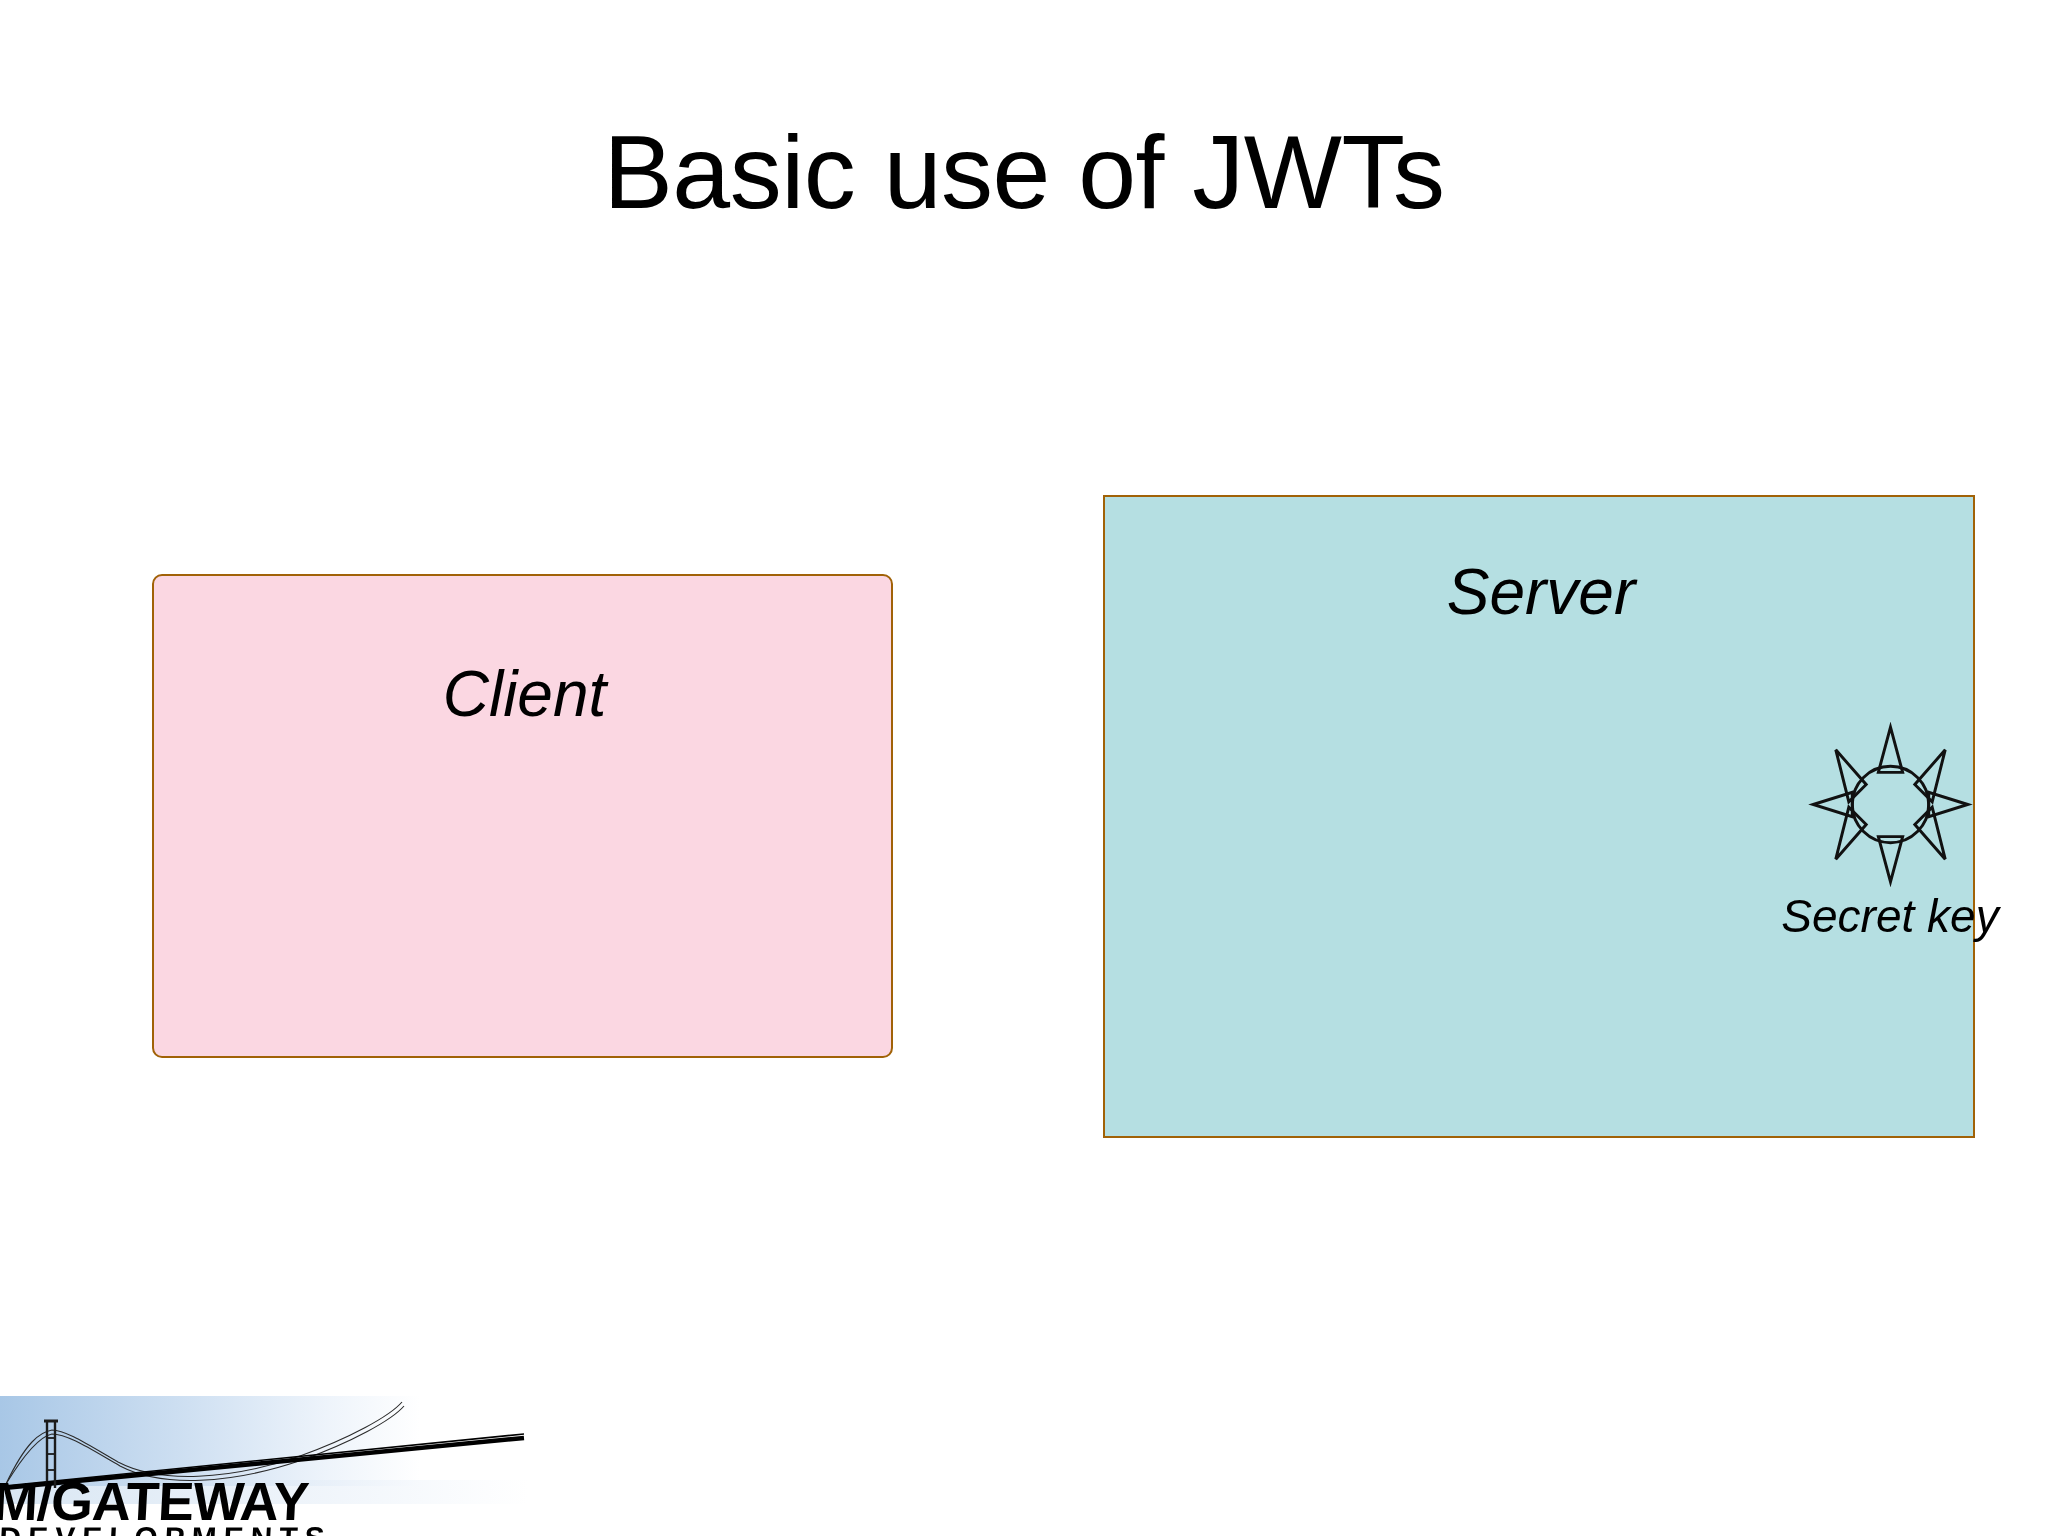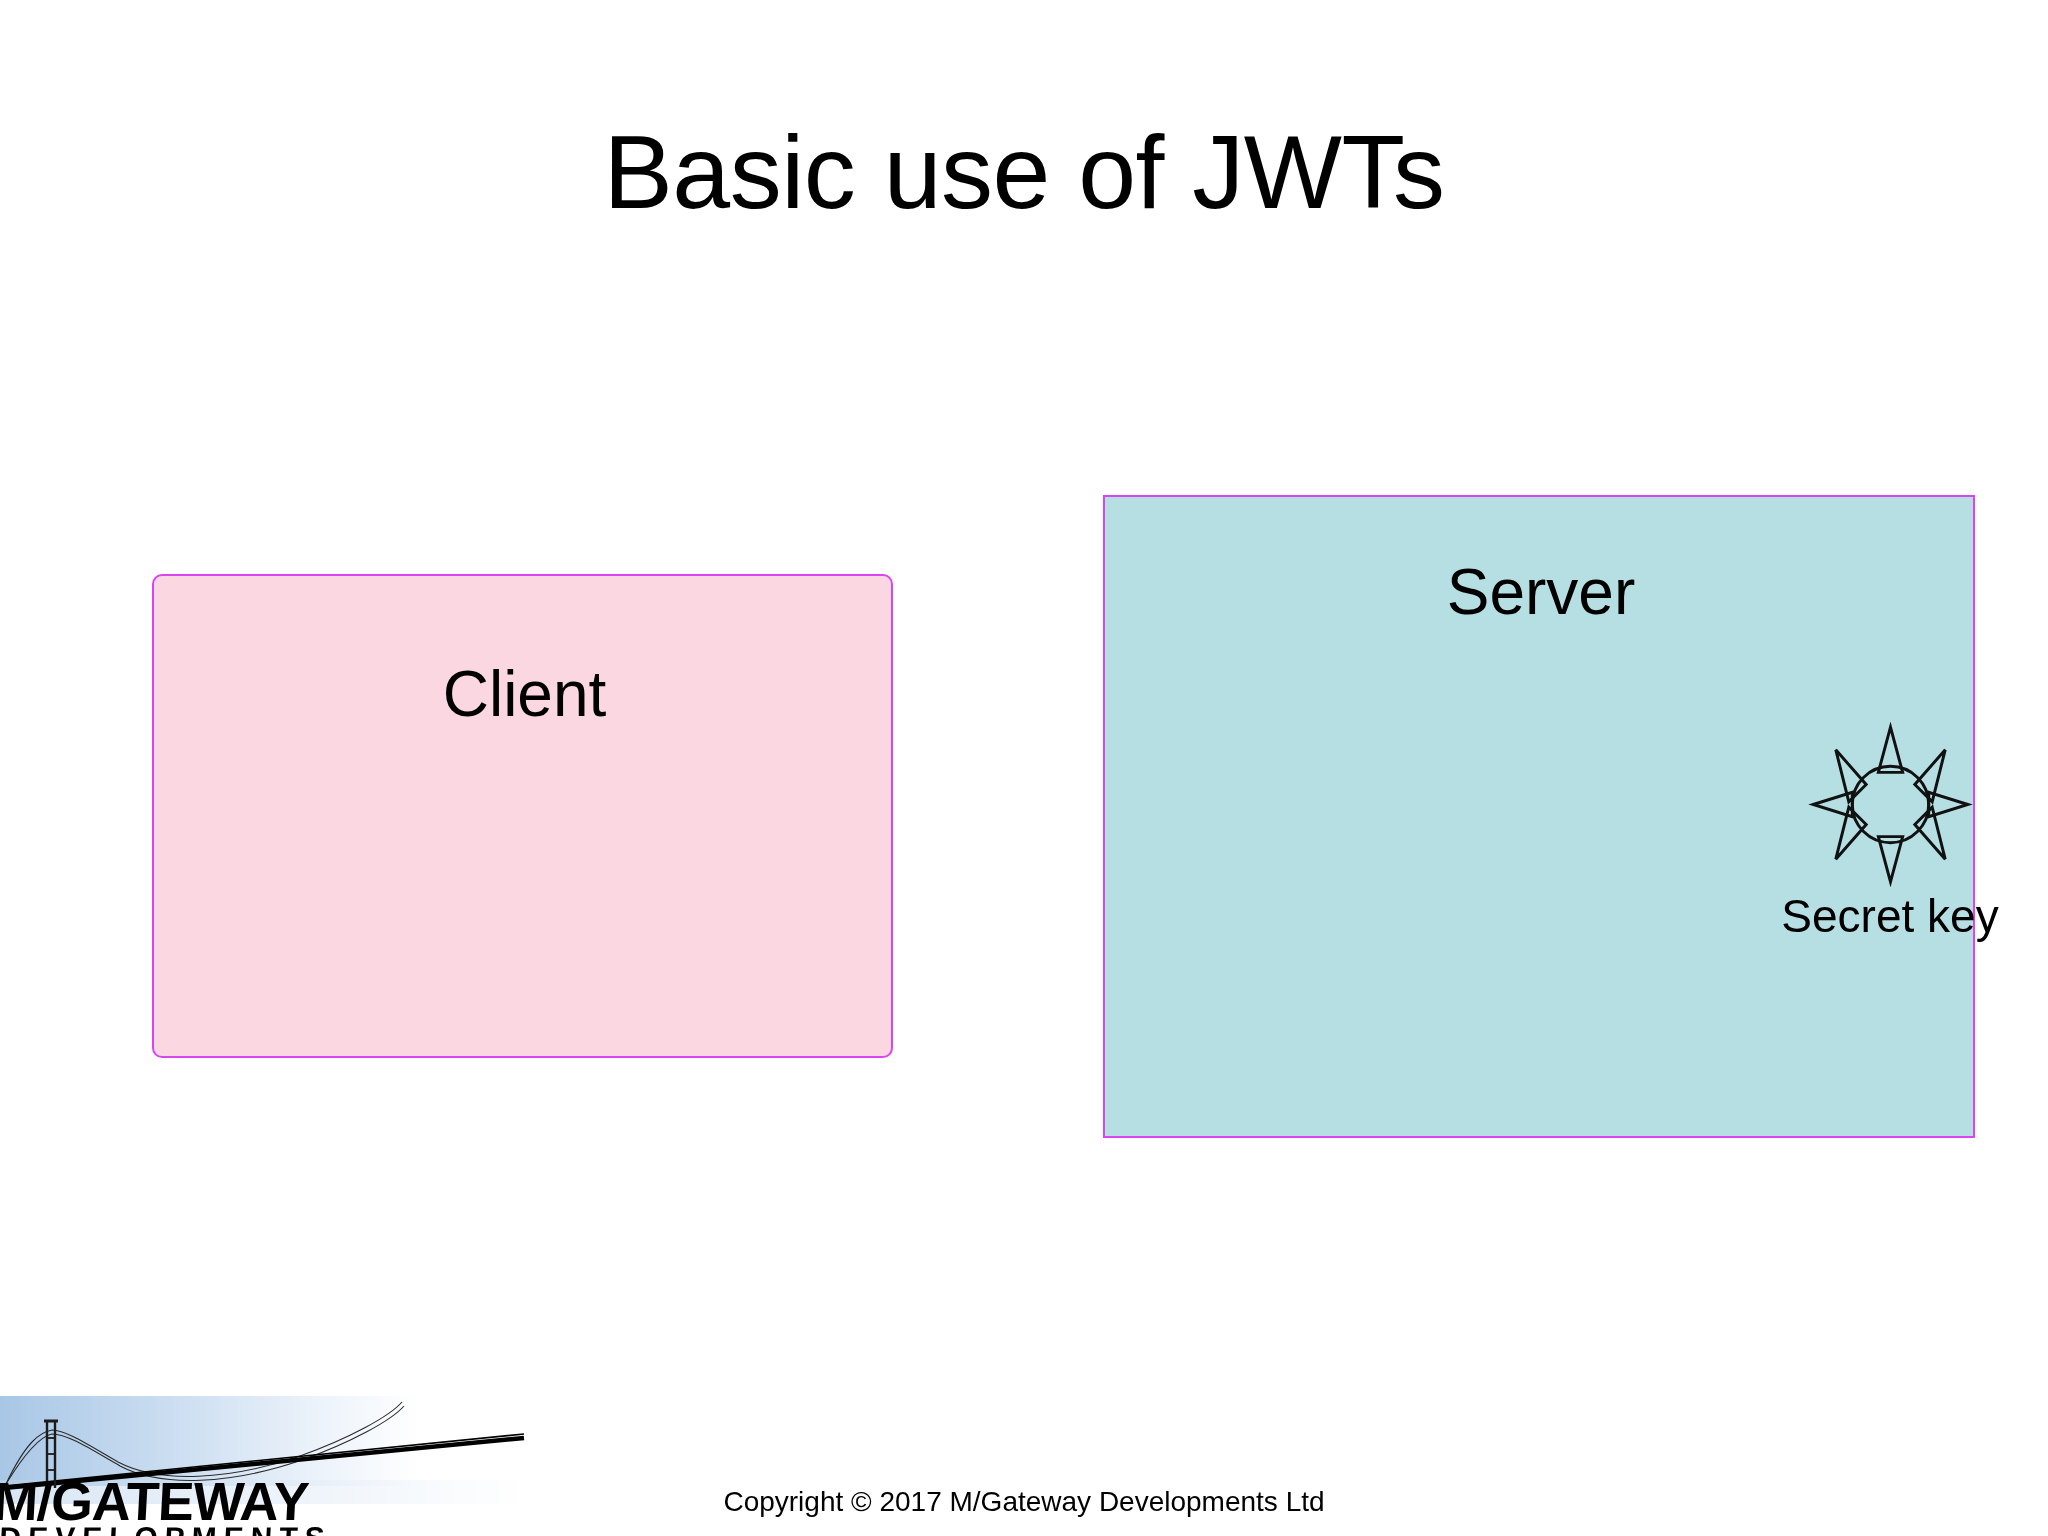--- a/index.html
+++ b/index.html
@@ -30,21 +30,22 @@
     font-weight: 400;
     letter-spacing: -0.5px;
     color: #000000;
     white-space: nowrap;
   }
 
   
   .node-box {
     position: absolute;
     box-sizing: border-box;
-    border: 2px solid #d946ef;
+    border: 2px solid #a16207;
+    font-style: italic;
   }
   #client-box {
     left: 152px;
     top: 574px;
     width: 741px;
     height: 484px;
     background: #fbd7e2;
     border-radius: 10px;
   }
   #server-box {
@@ -154,21 +155,20 @@
 
           <polygon points="37,158 72,118 52,98"></polygon>
 
           <polygon points="163,158 128,118 148,98"></polygon>
         </g>
       </svg>
       <span id="secret-key-label">Secret key</span>
     </div>
   </div>
 
-  <div id="copyright">Copyright © 2017 M/Gateway Developments Ltd</div>
 
   <svg id="logo" viewBox="0 0 528 164" xmlns="http://www.w3.org/2000/svg">
     <defs>
       <linearGradient id="skyGrad" x1="0" y1="0" x2="1" y2="0">
         <stop offset="0%" stop-color="#a8c7e6"></stop>
         <stop offset="45%" stop-color="#cfe0f2"></stop>
         <stop offset="78%" stop-color="#eef4fb"></stop>
         <stop offset="100%" stop-color="#ffffff"></stop>
       </linearGradient>
       <linearGradient id="skyGrad2" x1="0" y1="0" x2="1" y2="0">

